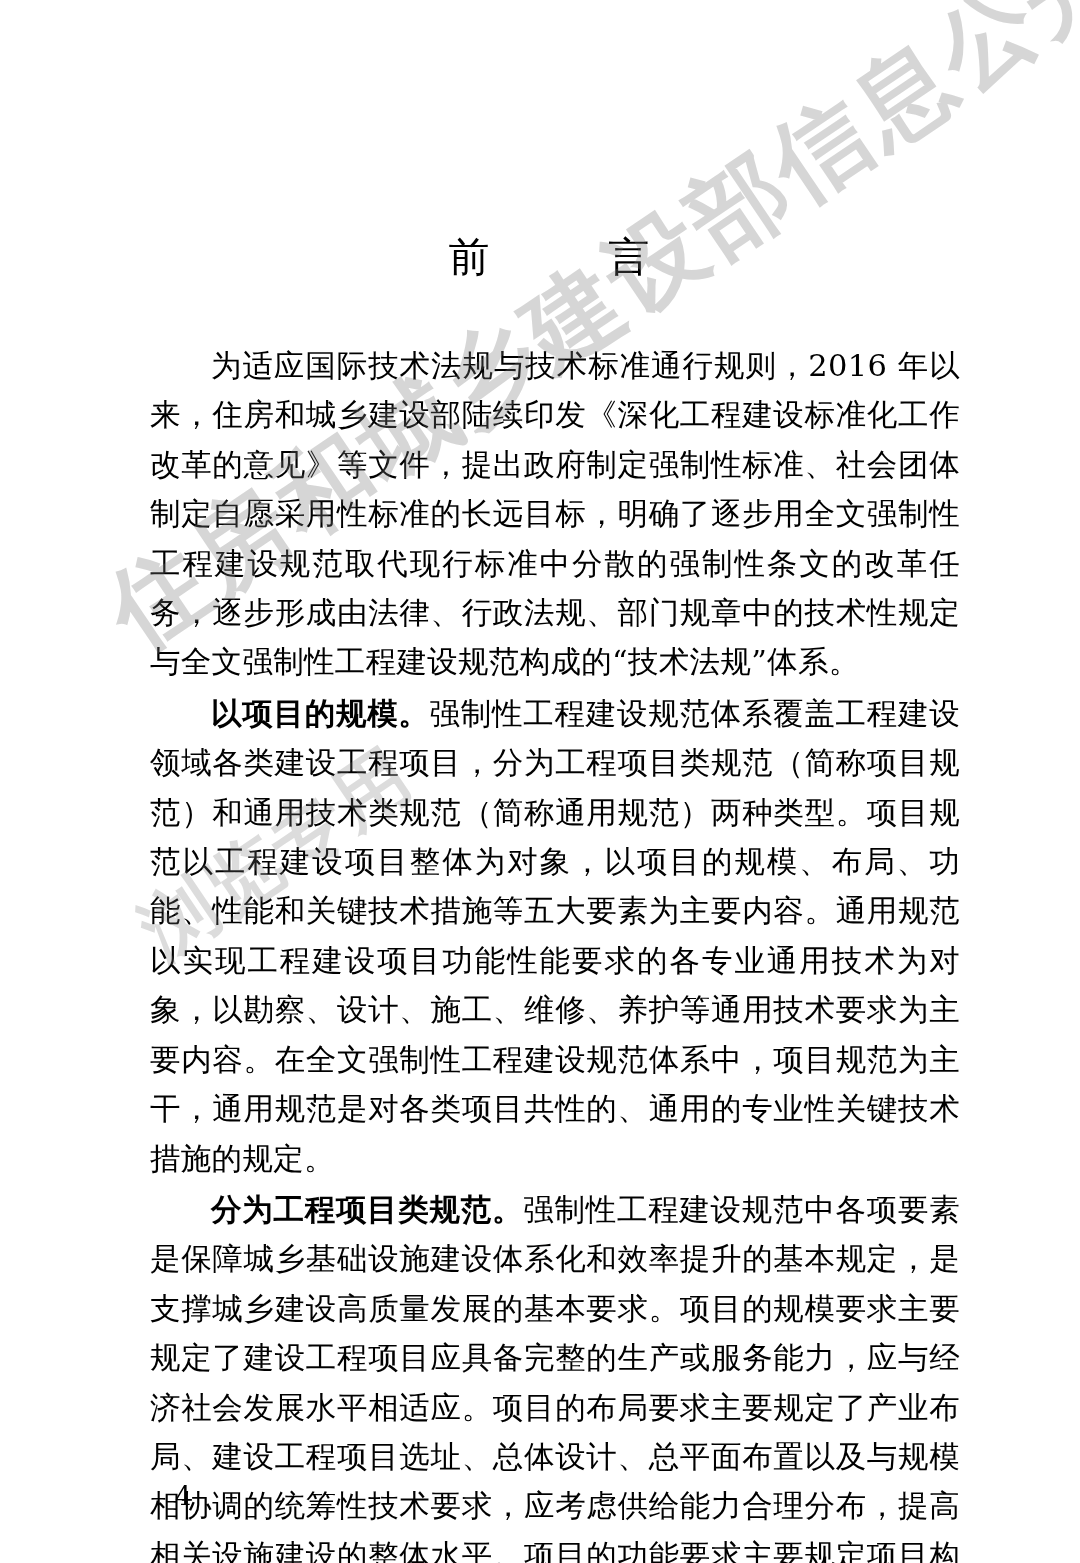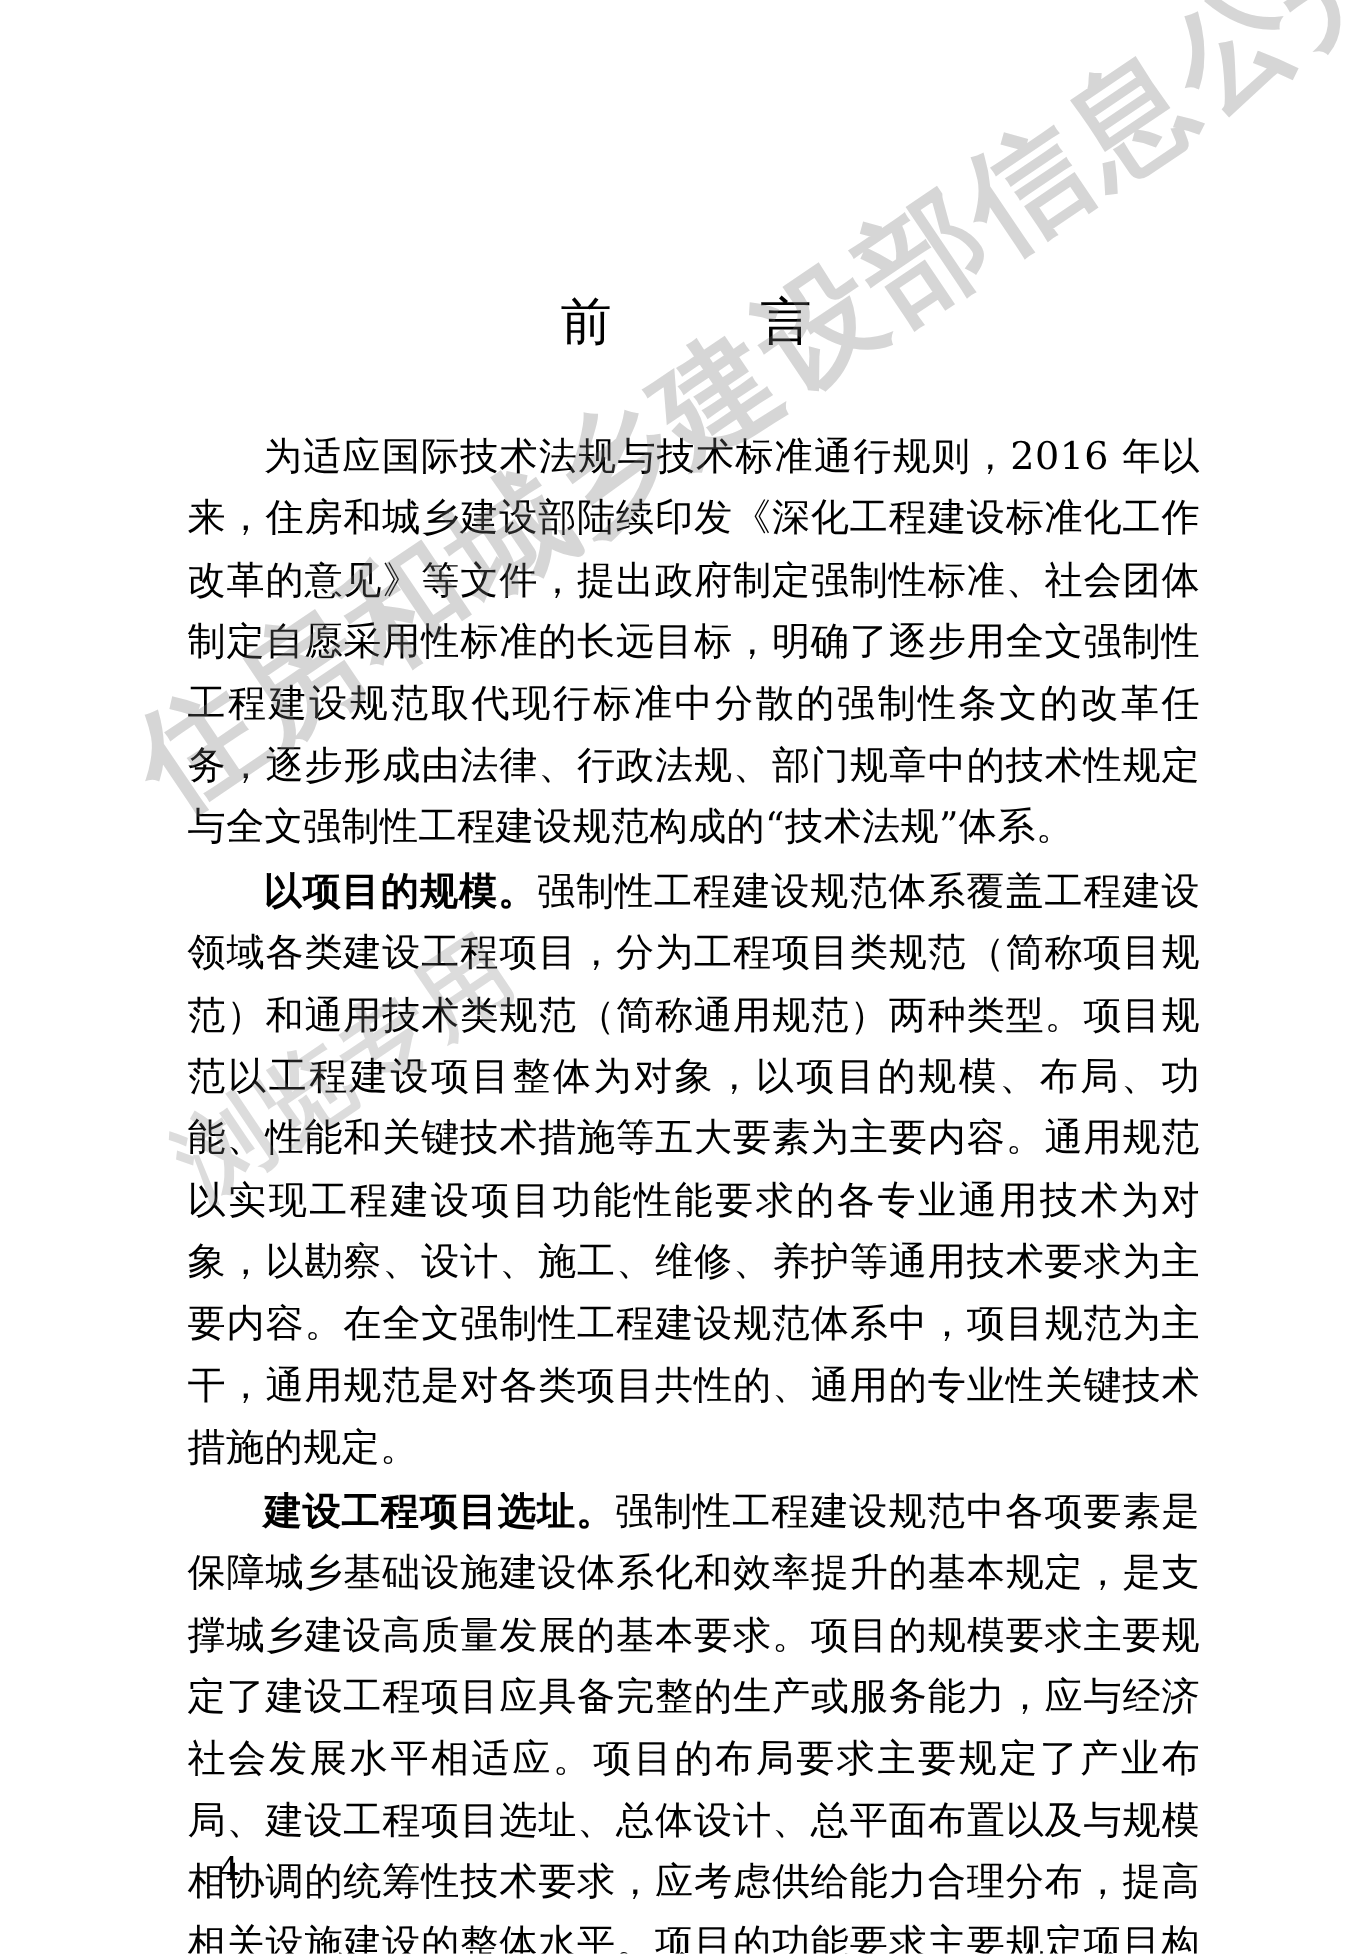--- a/index.html
+++ b/index.html
@@ -96,18 +96,18 @@
 
     <p class="para">
       <span class="lead"></span><span>为适应国际技术法规与技术标准通行规则，2016 年以来，住房和城乡建设部陆续印发《深化工程建设标准化工作改革的意见》等文件，提出政府制定强制性标准、社会团体制定自愿采用性标准的长远目标，明确了逐步用全文强制性工程建设规范取代现行标准中分散的强制性条文的改革任务，逐步形成由法律、行政法规、部门规章中的技术性规定与全文强制性工程建设规范构成的“技术法规”体系。</span>
     </p>
 
     <p class="para">
       <span class="lead">以项目的规模。</span><span>强制性工程建设规范体系覆盖工程建设领域各类建设工程项目，分为工程项目类规范（简称项目规范）和通用技术类规范（简称通用规范）两种类型。项目规范以工程建设项目整体为对象，以项目的规模、布局、功能、性能和关键技术措施等五大要素为主要内容。通用规范以实现工程建设项目功能性能要求的各专业通用技术为对象，以勘察、设计、施工、维修、养护等通用技术要求为主要内容。在全文强制性工程建设规范体系中，项目规范为主干，通用规范是对各类项目共性的、通用的专业性关键技术措施的规定。</span>
     </p>
 
     <p class="para">
-      <span class="lead">建设工程项目选址。</span><span>强制性工程建设规范中各项要素是保障城乡基础设施建设体系化和效率提升的基本规定，是支撑城乡建设高质量发展的基本要求。项目的规模要求主要规定了建设工程项目应具备完整的生产或服务能力，应与经济社会发展水平相适应。项目的布局要求主要规定了产业布局、建设工程项目选址、总体设计、总平面布置以及与规模相协调的统筹性技术要求，应考虑供给能力合理分布，提高相关设施建设的整体水平。项目的功能要求主要规定项目构成和用途，明确项目的基本组成单元，是项目发挥预期作用的保障。项目的性能要求主要规定建设工程</span>
+      <span class="lead">分为工程项目类规范。</span><span>强制性工程建设规范中各项要素是保障城乡基础设施建设体系化和效率提升的基本规定，是支撑城乡建设高质量发展的基本要求。项目的规模要求主要规定了建设工程项目应具备完整的生产或服务能力，应与经济社会发展水平相适应。项目的布局要求主要规定了产业布局、建设工程项目选址、总体设计、总平面布置以及与规模相协调的统筹性技术要求，应考虑供给能力合理分布，提高相关设施建设的整体水平。项目的功能要求主要规定项目构成和用途，明确项目的基本组成单元，是项目发挥预期作用的保障。项目的性能要求主要规定建设工程</span>
     </p>
   </div>
 
   <div class="page-number">4</div>
 </div>
 
 </body></html>

